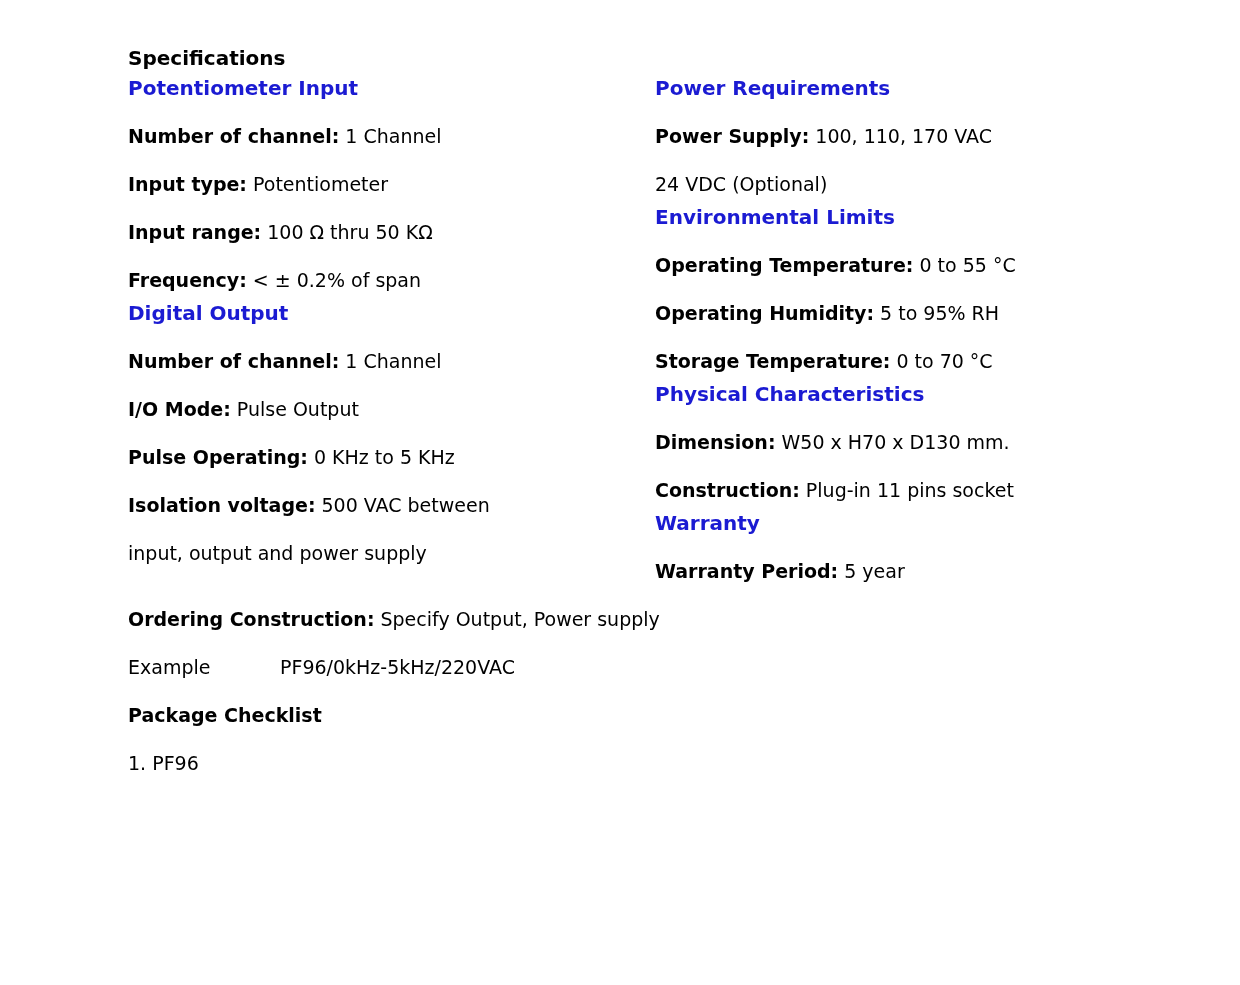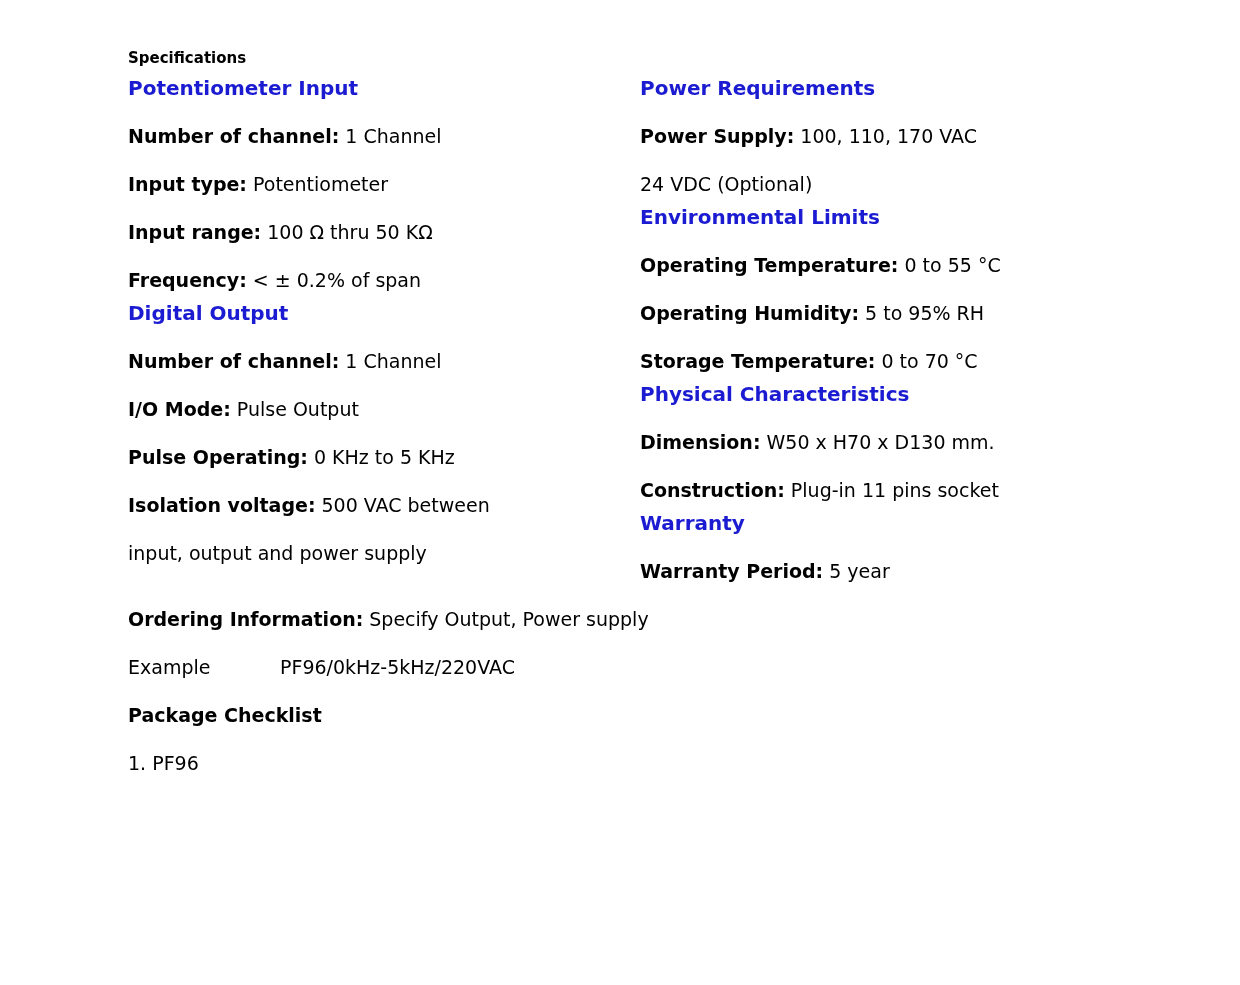--- a/index.html
+++ b/index.html
@@ -11,28 +11,29 @@
     overflow: hidden;
     font-family: "DejaVu Sans", sans-serif;
     color: #000000;
   }
   .page {
     padding: 44px 40px 0 128px;
     box-sizing: border-box;
     width: 1240px;
   }
   .page-title {
-    font-size: 15px;
+    font-size: 20px;
     font-weight: 700;
     line-height: 28px;
     margin: 0;
   }
   .cols {
     display: flex;
     flex-direction: row;
+    gap: 15px;
   }
   .col-left { width: 512px; flex: 0 0 512px; }
   .col-right { flex: 1 1 auto; }
   .heading {
     color: var(--accent, #1b1bd2);
     font-size: 20px;
     font-weight: 700;
     line-height: 33px;
     margin: 0;
   }
@@ -96,19 +97,19 @@
       <div class="row"><span class="label">Dimension:</span><span class="value">W50 x H70 x D130 mm.</span></div>
       <div class="row"><span class="label">Construction:</span><span class="value">Plug-in 11 pins socket</span></div>
 
       <h2 class="heading">Warranty</h2>
       <div class="row"><span class="label">Warranty Period:</span><span class="value">5 year</span></div>
 
     </div>
   </div>
 
   <div class="footer">
-    <div class="row"><span class="label">Ordering Information:</span><span class="value">Specify Output, Power supply</span></div>
+    <div class="row"><span class="label">Ordering Construction:</span><span class="value">Specify Output, Power supply</span></div>
     <div class="row"><span class="tabbed-label">Example</span><span class="value">PF96/0kHz-5kHz/220VAC</span></div>
     <div class="row"><span class="label">Package Checklist</span></div>
     <div class="row"><span class="plain">1. PF96</span></div>
   </div>
 
 </div>
 
 </body></html>

